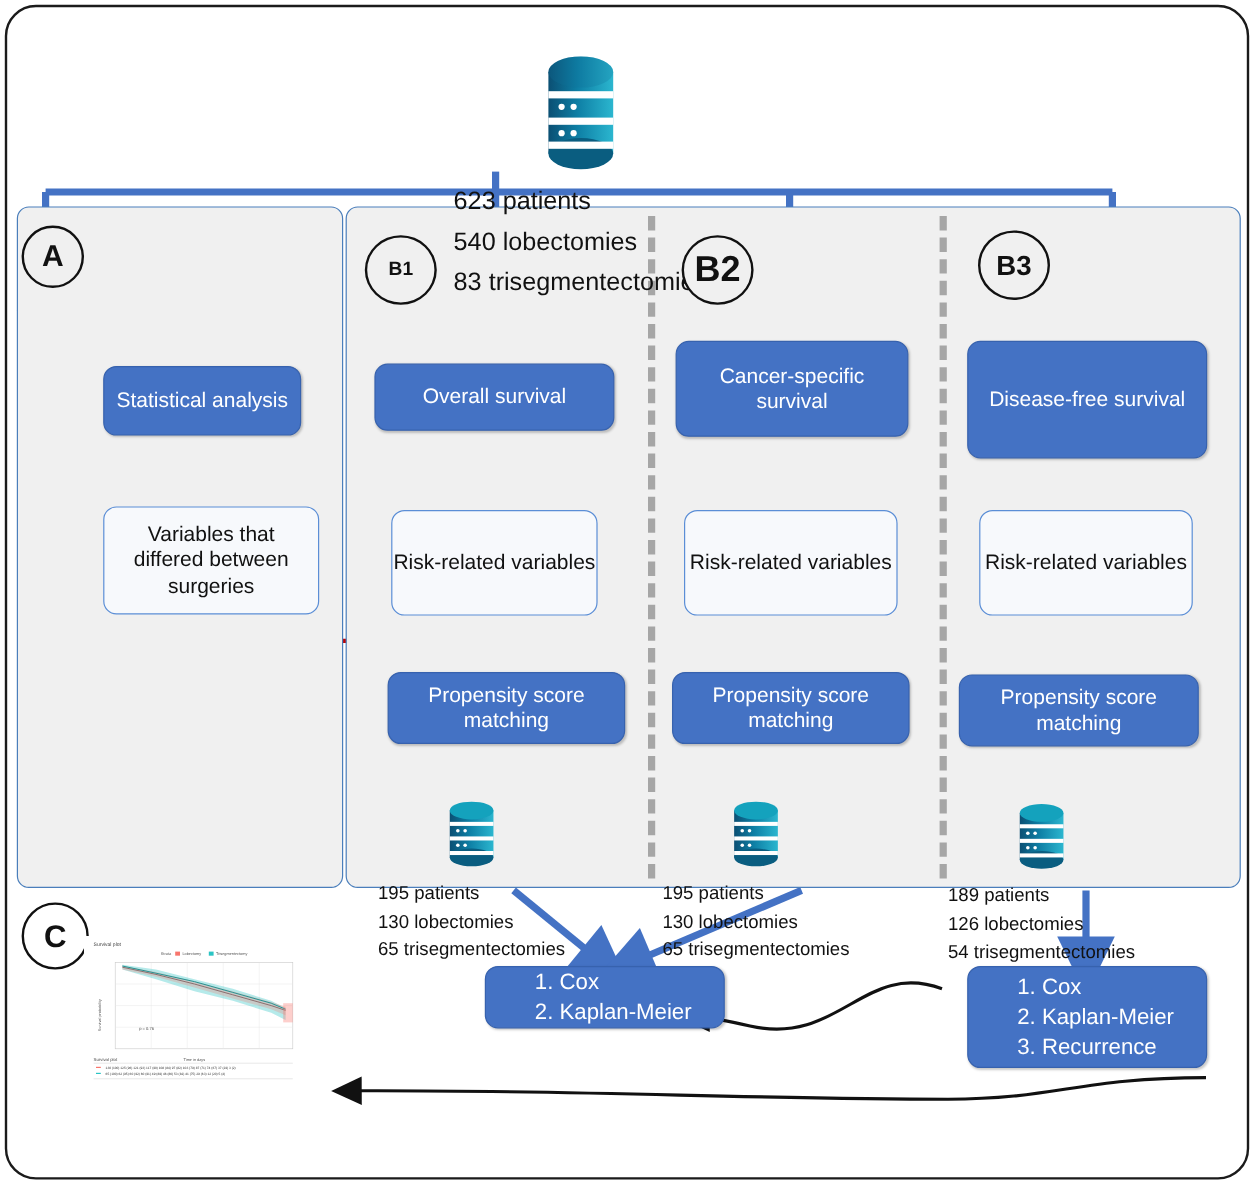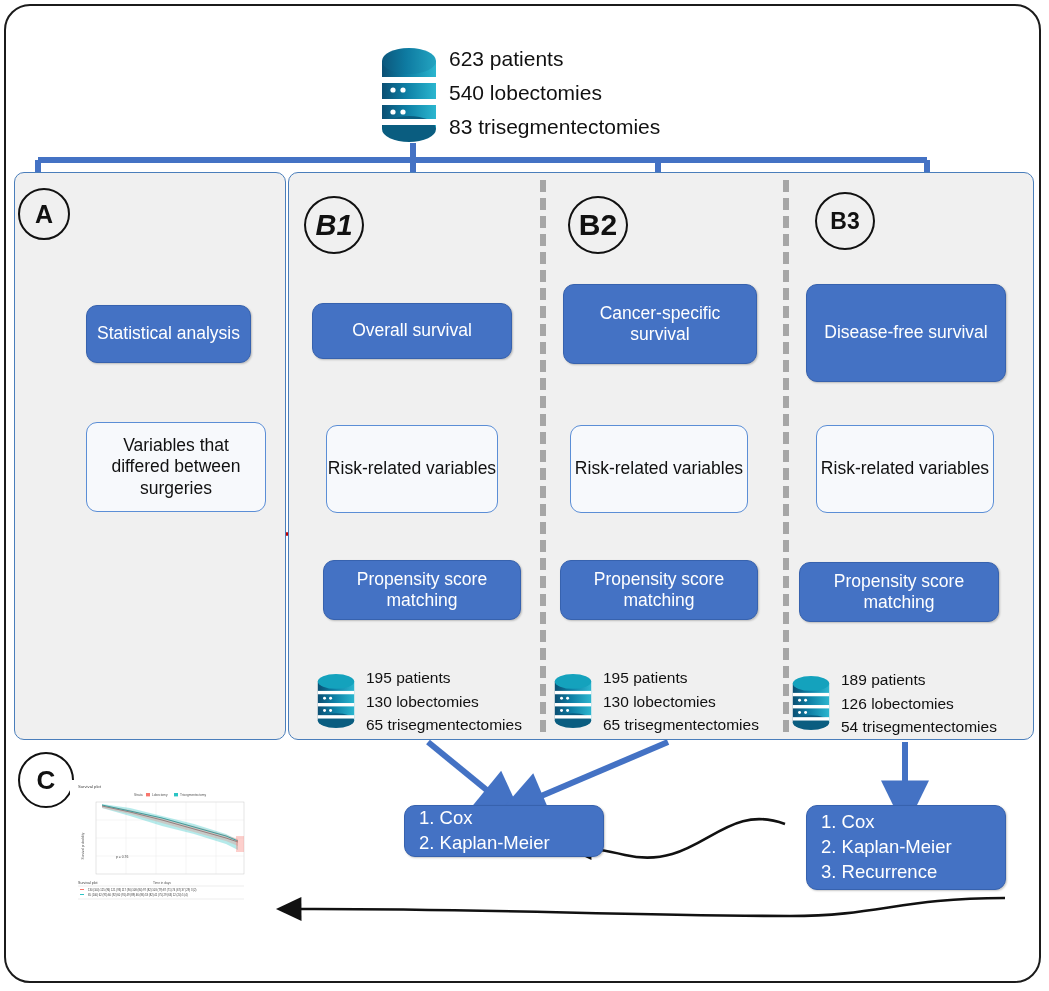--- a/index.html
+++ b/index.html
@@ -18,51 +18,51 @@
   #panel-b{left:288px;top:172px;width:746px;height:568px;border-radius:10px;}
 
   .dashdiv{position:absolute;width:0;border-left:6px dashed #a6a6a6;}
 
   .circ-badge{
     position:absolute;border:2.6px solid #111;border-radius:50%;
     background:#f0f0f0;display:flex;align-items:center;justify-content:center;
     font-weight:bold;color:#111;
   }
   #badge-a{left:18px;top:188px;width:48px;height:48px;font-size:25px;}
-  #badge-b1{left:304px;top:196px;width:56px;height:54px;font-size:29px;font-style:italic;}
+  #badge-b1{left:304px;top:196px;width:56px;height:54px;font-size:16px;}
   #badge-b2{left:568px;top:196px;width:56px;height:54px;font-size:30px;}
   #badge-b3{left:815px;top:192px;width:56px;height:54px;font-size:23px;}
   #badge-c{left:18px;top:752px;width:52px;height:52px;font-size:26px;background:#fff;}
 
   .box{
     position:absolute;box-sizing:border-box;display:flex;align-items:center;
     justify-content:center;text-align:center;border-radius:11px;line-height:1.22;
   }
   .box.filled{
     background:#4472c4;border:1.4px solid #3762ae;color:#fff;font-size:17.5px;
     box-shadow:1px 1px 2px rgba(0,0,0,.22);
   }
   .box.outline{
     background:#f7f9fc;border:1.5px solid #5b8ed6;color:#111;font-size:17.5px;
   }
   .box.listbox{
     background:#4472c4;border:1.4px solid #3762ae;color:#fff;font-size:18.5px;
-    justify-content:flex-start;text-align:left;box-shadow:1px 1px 2px rgba(0,0,0,.22);
+    justify-content:center;text-align:left;box-shadow:1px 1px 2px rgba(0,0,0,.22);
   }
   .box.listbox .inner{padding-left:14px;line-height:1.34;}
 
   .dbinfo{position:absolute;display:flex;align-items:center;gap:9px;}
   .dbinfo .lines{font-size:15.5px;color:#111;line-height:1.52;white-space:nowrap;}
   .dbinfo.top .lines{font-size:21px;line-height:1.62;}
 
   .cap{position:absolute;font-size:19.5px;color:#111;line-height:1.35;}
 
   svg.layer{position:absolute;left:0;top:0;width:1049px;height:991px;pointer-events:none;}
   svg.layer.under{z-index:1;}
-  .panel,.circ-badge,.box,.dbinfo,.cap,.dashdiv,#miniplot{z-index:4;}
+  .panel,.circ-badge,.box,.dbinfo,.cap,.dashdiv,#miniplot{z-index:4;flex-direction:column;}
   #panel-a,#panel-b{z-index:2;}
   .dashdiv{z-index:3;}
 
   #miniplot{position:absolute;left:70px;top:780px;width:192px;height:122px;background:#fff;}
 </style>
 </head>
 <body>
 
 <div id="stage">
 

